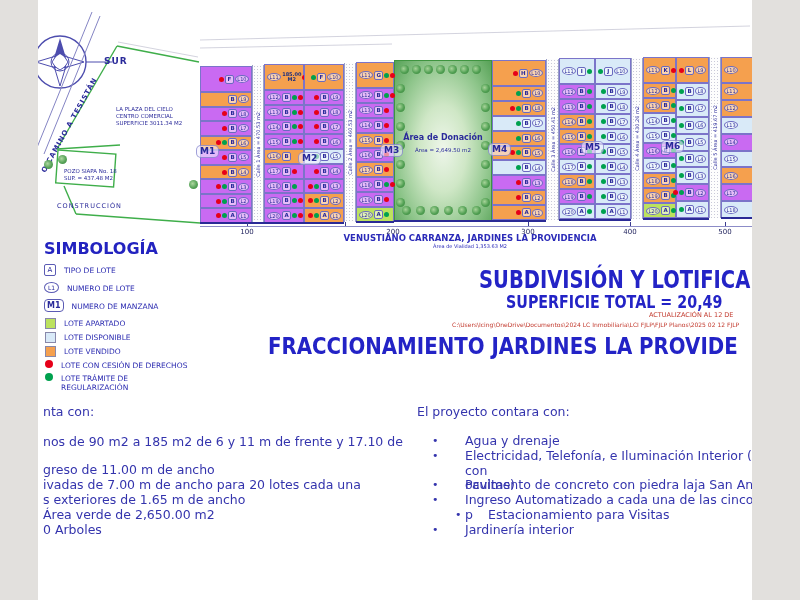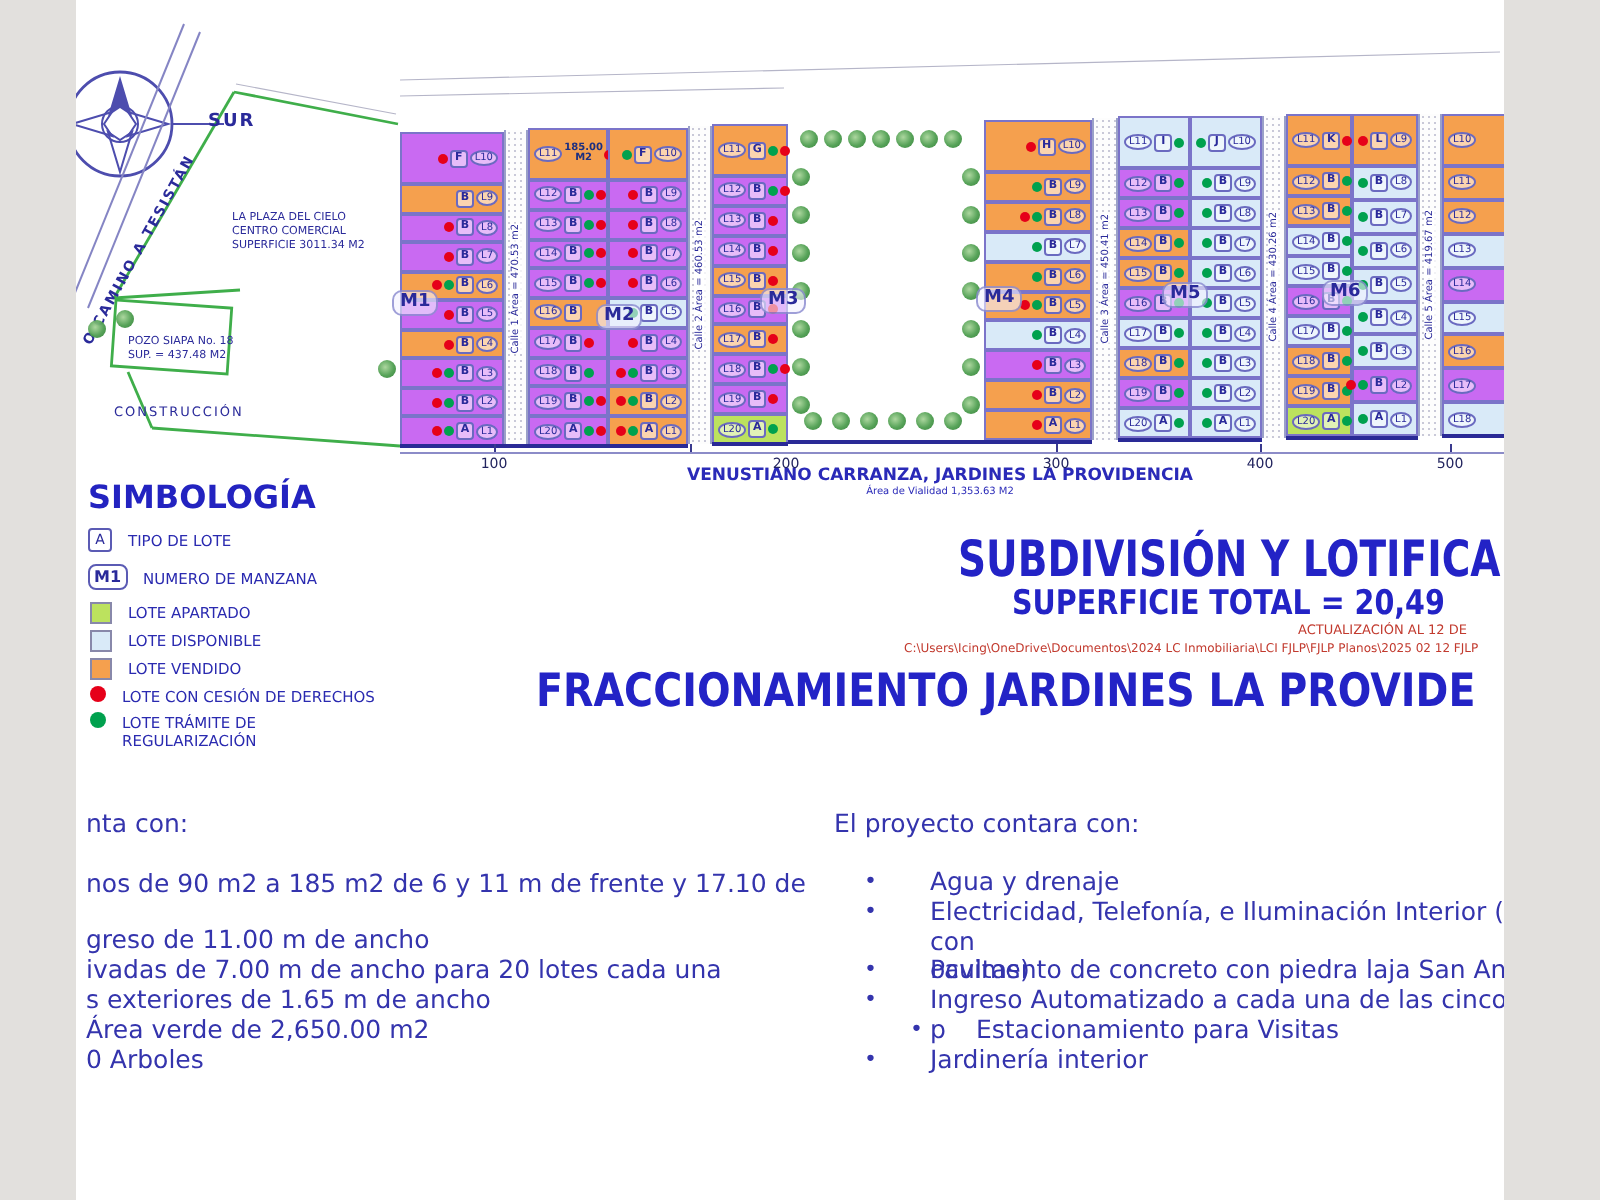--- a/index.html
+++ b/index.html
@@ -108,20 +108,24 @@
       <div>LA PLAZA DEL CIELO</div>
       <div>CENTRO COMERCIAL</div>
       <div>SUPERFICIE 3011.34 M2</div>
     </div>
     <div id="pozo-text">
       <div>POZO SIAPA No. 18</div>
       <div>SUP. = 437.48 M2</div>
     </div>
     <div id="construccion">CONSTRUCCIÓN</div>
 
+    <div id="donation" style="left: 394px; top: 60px; width: 98px; height: 161px;">
+      <div id="donation-title">Área de Donación</div>
+      <div id="donation-area">Área = 2,649.50 m2</div>
+    </div>
 
     <div id="street-name">VENUSTIANO CARRANZA, JARDINES LA PROVIDENCIA</div>
     <div id="vialidad">Área de Vialidad 1,353.63 M2</div>
   <div class="street" style="left: 252px; top: 65px; width: 12px; height: 158px;">
         <span class="street-label">Calle 1 Área = 470.53 m2</span>
       </div>
       <div class="street" style="left: 344px; top: 63px; width: 12px; height: 159px;">
         <span class="street-label">Calle 2 Área = 460.53 m2</span>
       </div>
       <div class="street" style="left: 546px; top: 59px; width: 13px; height: 161px;">
@@ -681,20 +685,24 @@
     </div>
 
   <div id="legend">
     <div id="legend-title">SIMBOLOGÍA</div>
     <div id="legend-items">
         <div class="lg-row big">
           <div class="lg-type">A</div>
           <div class="lg-label">TIPO DE LOTE</div>
         </div>
         <div class="lg-row big">
+          <div class="lg-lot">L1</div>
+          <div class="lg-label">NUMERO DE LOTE</div>
+        </div>
+        <div class="lg-row big">
           <div class="lg-mz">M1</div>
           <div class="lg-label">NUMERO DE MANZANA</div>
         </div>
         <div class="lg-row">
           <div class="lg-sq" style="background: rgb(188, 226, 94);"></div>
           <div class="lg-label">LOTE APARTADO</div>
         </div>
         <div class="lg-row">
           <div class="lg-sq" style="background: rgb(217, 234, 248);"></div>
           <div class="lg-label">LOTE DISPONIBLE</div>

